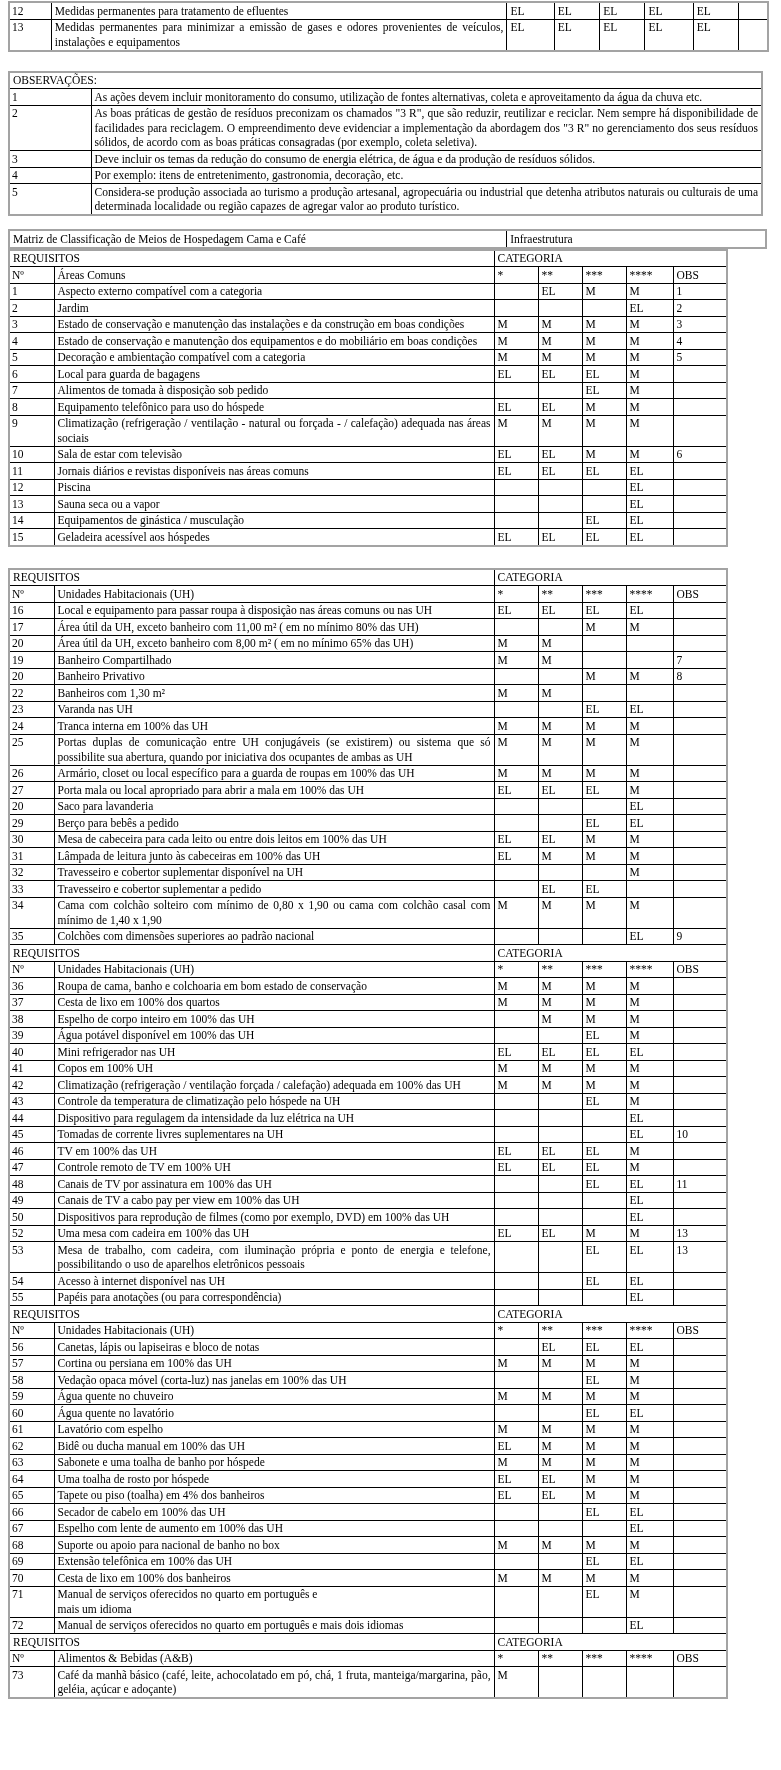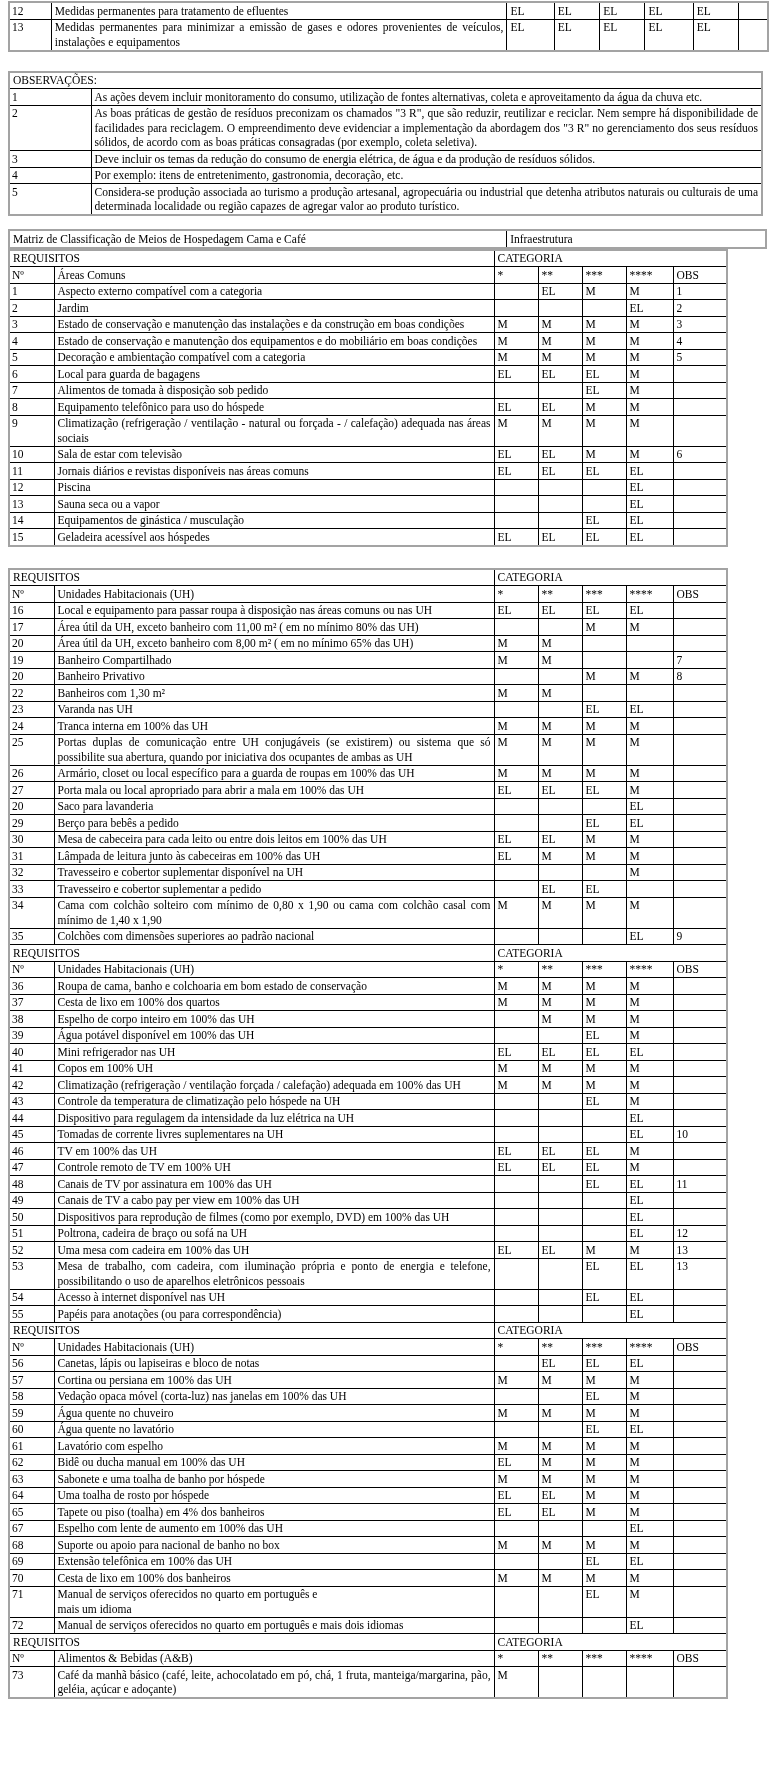--- a/index.html
+++ b/index.html
@@ -603,29 +603,20 @@
         <tr>
           <td class="num">50</td>
           <td class="desc">Dispositivos para reprodução de filmes (como por exemplo, DVD) em 100% das UH</td>
           <td class="cat"></td>
           <td class="cat"></td>
           <td class="cat"></td>
           <td class="cat">EL</td>
           <td class="obs"></td>
         </tr>
         <tr>
-          <td class="num">51</td>
-          <td class="desc">Poltrona, cadeira de braço ou sofá na UH</td>
-          <td class="cat"></td>
-          <td class="cat"></td>
-          <td class="cat"></td>
-          <td class="cat">EL</td>
-          <td class="obs">12</td>
-        </tr>
-        <tr>
           <td class="num">52</td>
           <td class="desc">Uma mesa com cadeira em 100% das UH</td>
           <td class="cat">EL</td>
           <td class="cat">EL</td>
           <td class="cat">M</td>
           <td class="cat">M</td>
           <td class="obs">13</td>
         </tr>
         <tr>
           <td class="num">53</td>
@@ -751,20 +742,29 @@
         <tr>
           <td class="num">65</td>
           <td class="desc">Tapete ou piso (toalha) em 4% dos banheiros</td>
           <td class="cat">EL</td>
           <td class="cat">EL</td>
           <td class="cat">M</td>
           <td class="cat">M</td>
           <td class="obs"></td>
         </tr>
         <tr>
+          <td class="num">66</td>
+          <td class="desc">Secador de cabelo em 100% das UH</td>
+          <td class="cat"></td>
+          <td class="cat"></td>
+          <td class="cat">EL</td>
+          <td class="cat">EL</td>
+          <td class="obs"></td>
+        </tr>
+        <tr>
           <td class="num">67</td>
           <td class="desc">Espelho com lente de aumento em 100% das UH</td>
           <td class="cat"></td>
           <td class="cat"></td>
           <td class="cat"></td>
           <td class="cat">EL</td>
           <td class="obs"></td>
         </tr>
         <tr>
           <td class="num">68</td>

